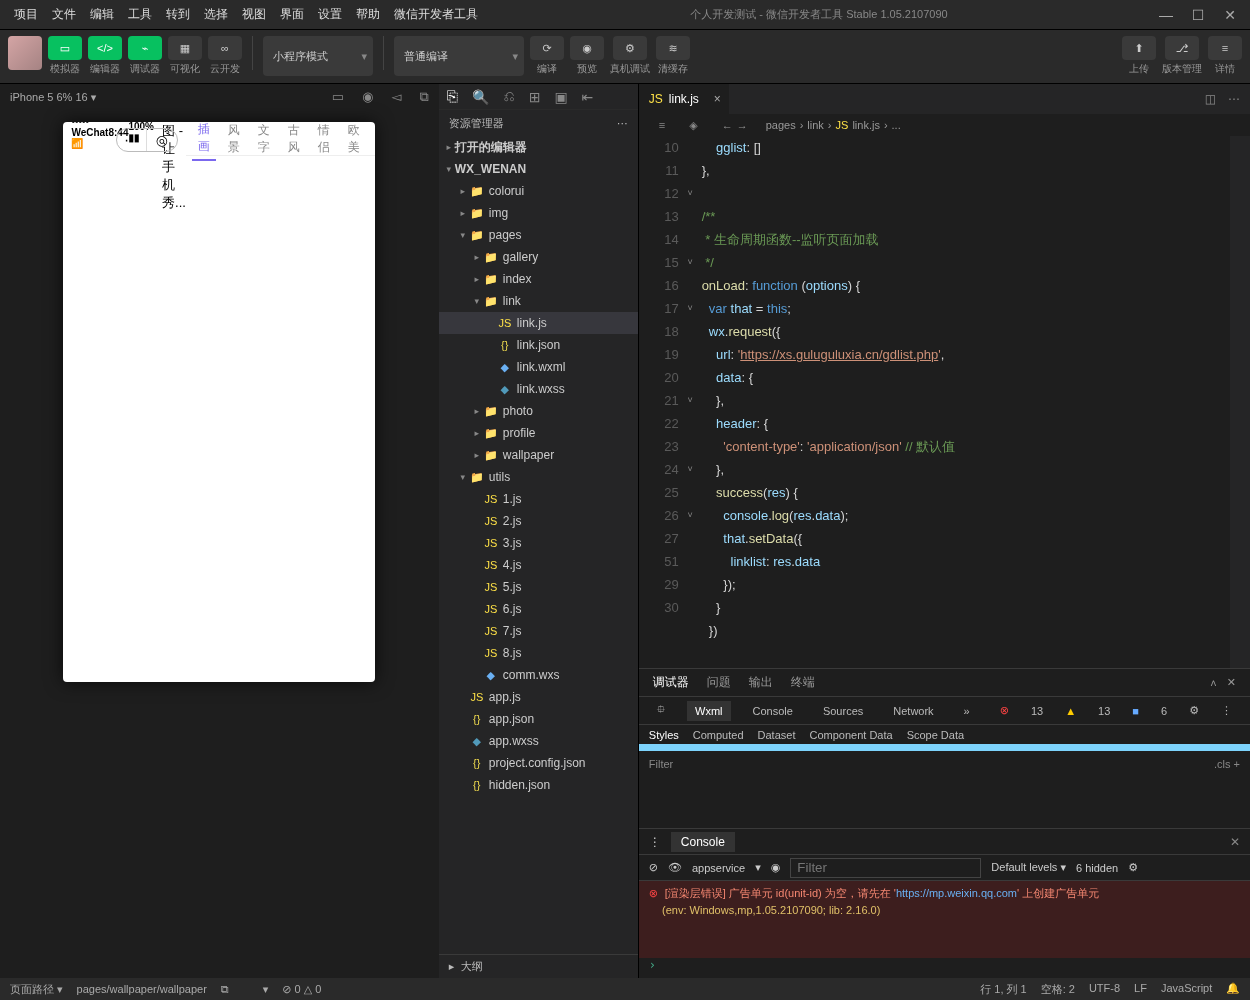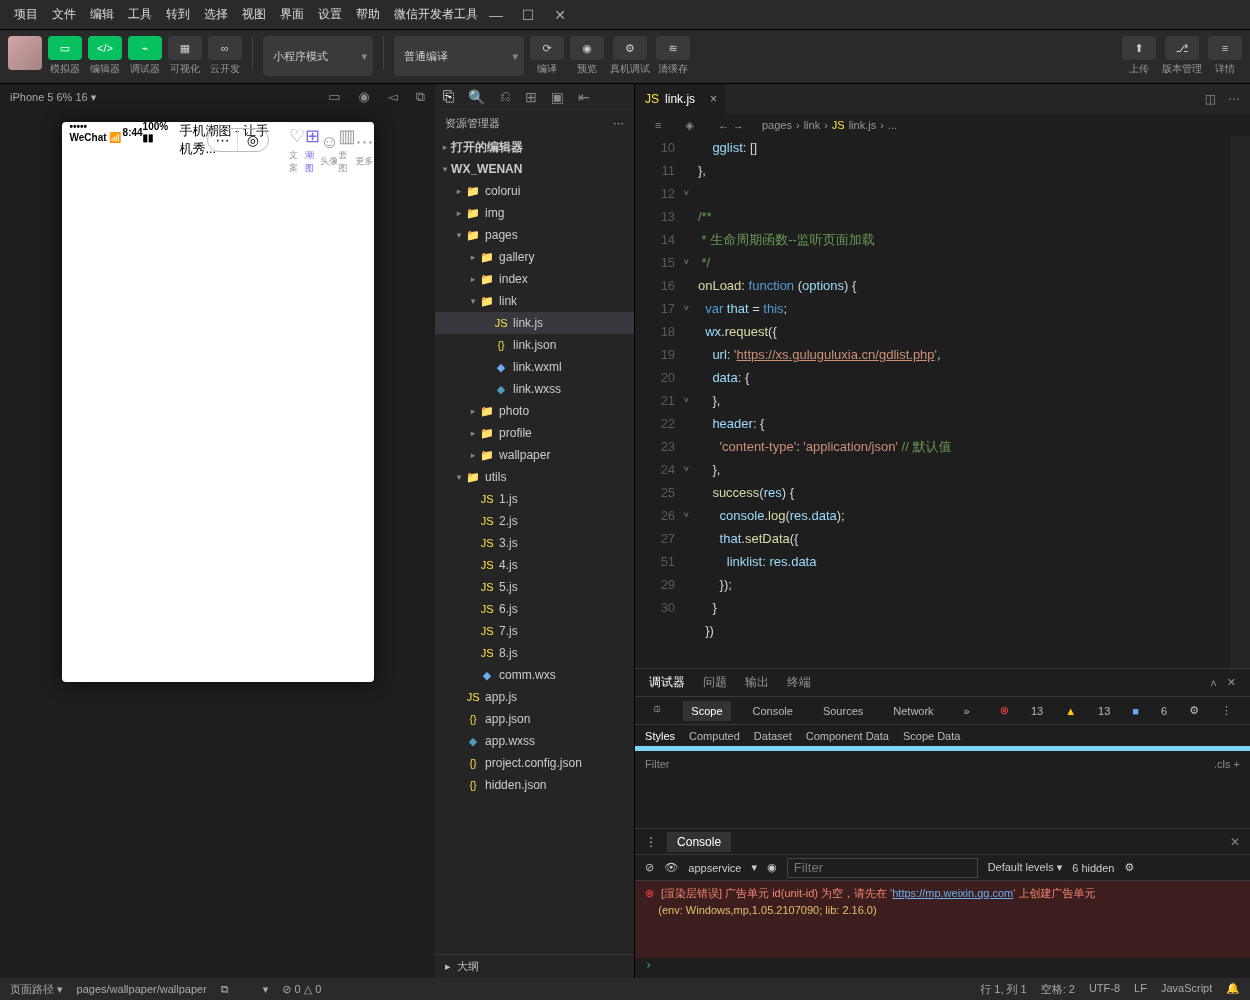--- a/index.html
+++ b/index.html
@@ -72,32 +72,32 @@
 .c-this{color:#569cd6;}
 
 .debugger{height:160px;background:#1e1e1e;border-top:1px solid #3a3a3a;display:flex;flex-direction:column;}
 .dbgtabs{height:28px;display:flex;align-items:center;gap:18px;padding:0 14px;color:#999;border-bottom:1px solid #3a3a3a;}
 .dbgtabs span.active{color:#fff;}
 .dbgtabs .right{margin-left:auto;display:flex;gap:10px;align-items:center;font-size:11px;}
 .devtools{height:28px;display:flex;align-items:center;gap:14px;padding:0 10px;border-bottom:1px solid #3a3a3a;font-size:11px;}
 .devtools span{color:#bbb;padding:4px 8px;}
 .devtools span.active{background:#333;color:#fff;}
 .devtools .right{margin-left:auto;display:flex;gap:6px;align-items:center;}
-.styletabs{height:26px;display:flex;align-items:center;gap:14px;padding:0 10px;font-size:11px;color:#bbb;border-bottom:5px solid #7dd3fc;}
+.styletabs{height:26px;display:flex;align-items:center;gap:14px;padding:0 10px;font-size:11px;color:#bbb;border-bottom:7px solid #7dd3fc;}
 .styletabs span.active{color:#fff;}
 .filterrow{height:26px;display:flex;align-items:center;padding:0 10px;color:#888;font-size:11px;justify-content:space-between;}
 .filterrow .cls{color:#888;}
 
 .console{height:150px;background:#1e1e1e;border-top:1px solid #3a3a3a;display:flex;flex-direction:column;}
 .conhdr{height:26px;display:flex;align-items:center;padding:0 10px;gap:10px;border-bottom:1px solid #3a3a3a;}
 .conhdr .tab{background:#333;padding:3px 10px;color:#fff;}
 .conrow{height:26px;display:flex;align-items:center;gap:10px;padding:0 10px;border-bottom:1px solid #3a3a3a;font-size:11px;}
 .conrow .filter{flex:0 0 90px;background:#1e1e1e;border:1px solid #444;padding:2px 6px;color:#888;height:20px;}
 .conbody{flex:1;background:#3d1e1e;padding:4px 10px;font-family:Consolas,monospace;font-size:11px;line-height:16px;color:#f48771;overflow:auto;}
-.conbody .link{color:#6ab0f3;text-decoration:underline;}
+.conbody .link{color:#6ab0f3;}
 .conbody .env{color:#e0c068;}
 .conprompt{height:20px;background:#1e1e1e;padding:0 10px;color:#4a8;font-family:monospace;}
 
 .statusfoot{position:absolute;bottom:0;left:0;right:0;height:22px;background:#2a2a2a;display:flex;align-items:center;padding:0 10px;font-size:11px;color:#aaa;gap:14px;}
 .statusfoot .right{margin-left:auto;display:flex;gap:14px;}
 .ic-js{color:#fde047;}
 .ic-json{color:#f0db4f;}
 .ic-folder{color:#c09553;}
 .ic-wxml{color:#6ab0f3;}
 .ic-wxss{color:#519aba;}
@@ -117,20 +117,21 @@
       <span>编辑</span>
       <span>工具</span>
       <span>转到</span>
       <span>选择</span>
       <span>视图</span>
       <span>界面</span>
       <span>设置</span>
       <span>帮助</span>
       <span>微信开发者工具</span>
     </div>
+  <div class="center">个人开发测试 - 微信开发者工具 Stable 1.05.2107090</div>
   <div class="winbtns">
     <span>—</span>
     <span>☐</span>
     <span>✕</span>
   </div>
 </div>
 
 <div class="toolbar">
   <div class="avatar"></div>
   <div class="toolgrp">
@@ -208,20 +209,29 @@
           <span>8:44</span>
           <span><span>100%</span> ▮▮</span>
         </div>
         <div class="appbar">
           <span>手机潮图 - 让手机秀...</span>
           <div class="capsule">
               <span>⋯</span>
               <span>◎</span>
             </div>
         </div>
+        <div class="tabs" id="phonetabs">
+            <span class="active">插画</span>
+            <span>风景</span>
+            <span>文字</span>
+            <span>古风</span>
+            <span>情侣</span>
+            <span>欧美</span>
+            <span>明星</span>
+          </div>
         <div class="grid">
           <div class="cell" style="background:linear-gradient(180deg,#5a6b8c,#8a96b0);"></div>
           <div class="cell" style="background:linear-gradient(135deg,#f7d5e0,#f0b8cc);"></div>
           <div class="cell" style="background:linear-gradient(180deg,#cfe6ea,#b8d4d9);"></div>
           <div class="cell" style="background:#6a6f8a;"></div>
           <div class="cell" style="background:#fff;border:1px solid #ddd;"></div>
           <div class="cell" style="background:#fff;border:1px solid #ddd;"></div>
         </div>
         <div class="bottomnav" id="bottomnav">
             <div class="ni">
@@ -479,21 +489,21 @@
             <span>问题</span>
             <span>输出</span>
             <span>终端</span>
             <div class="right">
             <span>˄</span>
             <span>✕</span>
           </div>
         </div>
         <div class="devtools" id="devtools">
           <span>⯐</span>
-        <span class="active">Scope</span>
+        <span class="active">Wxml</span>
             <span>Console</span>
             <span>Sources</span>
             <span>Network</span>
             <span>»</span>
             <div class="right">
               <span style="color:#f44">⊗</span>
               <span>13</span> 
               <span style="color:#fc0">▲</span>
               <span>13</span> 
               <span style="color:#6af">■</span>

